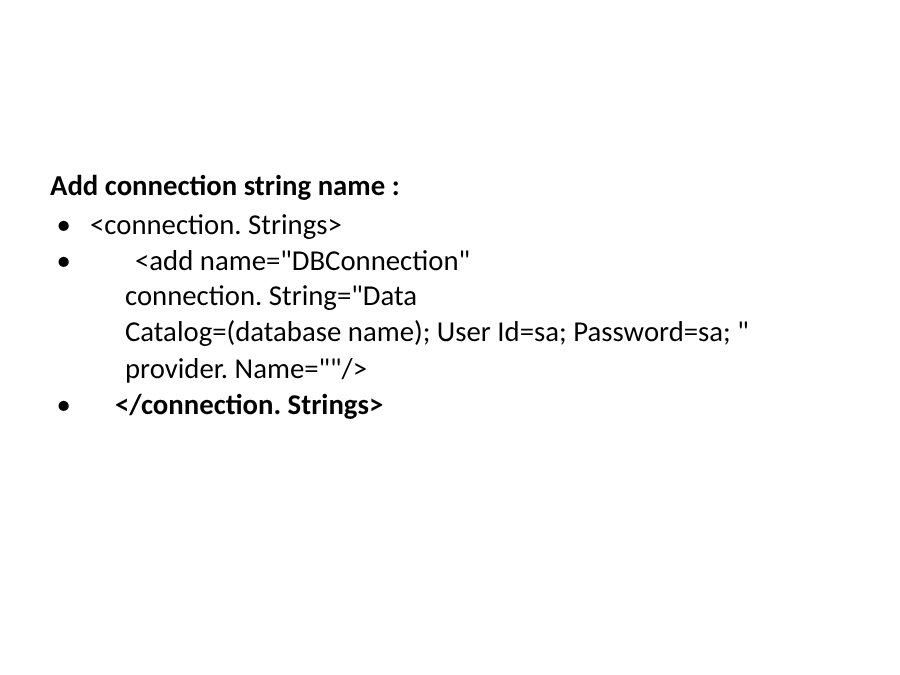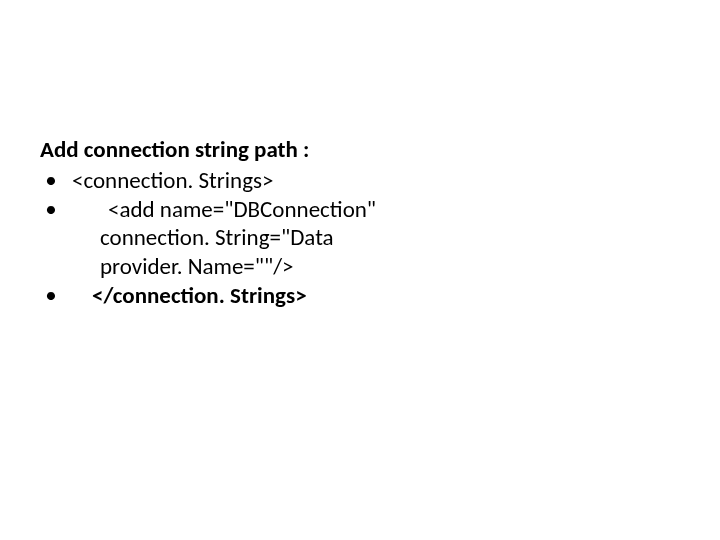--- a/index.html
+++ b/index.html
@@ -39,31 +39,32 @@
   .indent2 { padding-left: 46px; }
   .continuation {
     padding-left: 60px;
   }
   .indent3 { padding-left: 30px; font-weight: bold; }
 </style>
 </head>
 <body>
 
 <div class="slide">
-  <div class="title">Add connection string path :</div>
+  <div class="title">Add connection string name :</div>
 
   <div class="bullet-row">
     <span class="bullet">•</span>
     <span class="bullet-text indent1">&lt;connection. Strings&gt;</span>
   </div>
 
   <div class="bullet-row">
     <span class="bullet">•</span>
     <span class="bullet-text indent2">&lt;add name="DBConnection"</span>
   </div>
   <div class="continuation">connection. String="Data</div>
+  <div class="continuation">Catalog=(database name); User Id=sa; Password=sa; "</div>
   <div class="continuation">provider. Name=""/&gt;</div>
 
   <div class="bullet-row">
     <span class="bullet">•</span>
     <span class="bullet-text indent3">&lt;/connection. Strings&gt;</span>
   </div>
 </div>
 
 </body></html>

